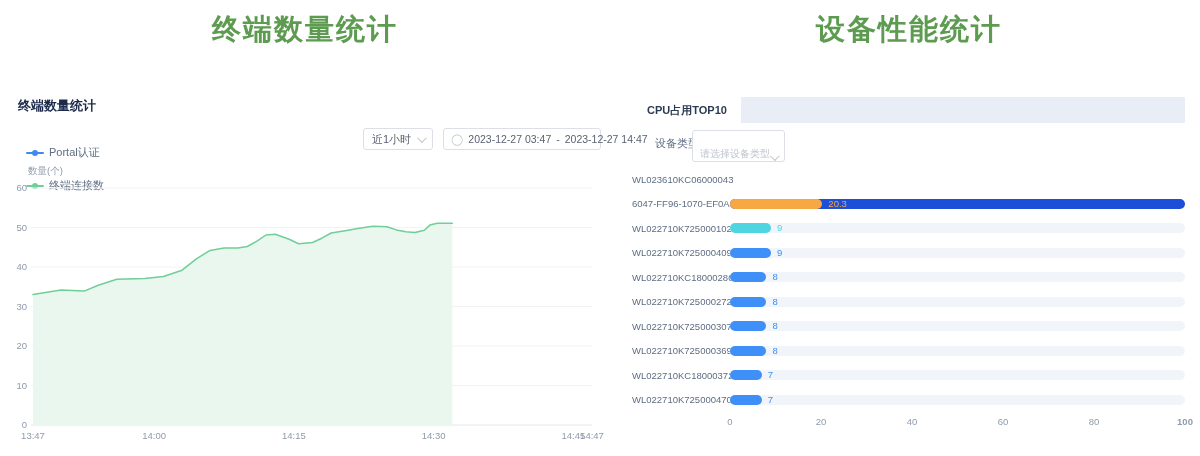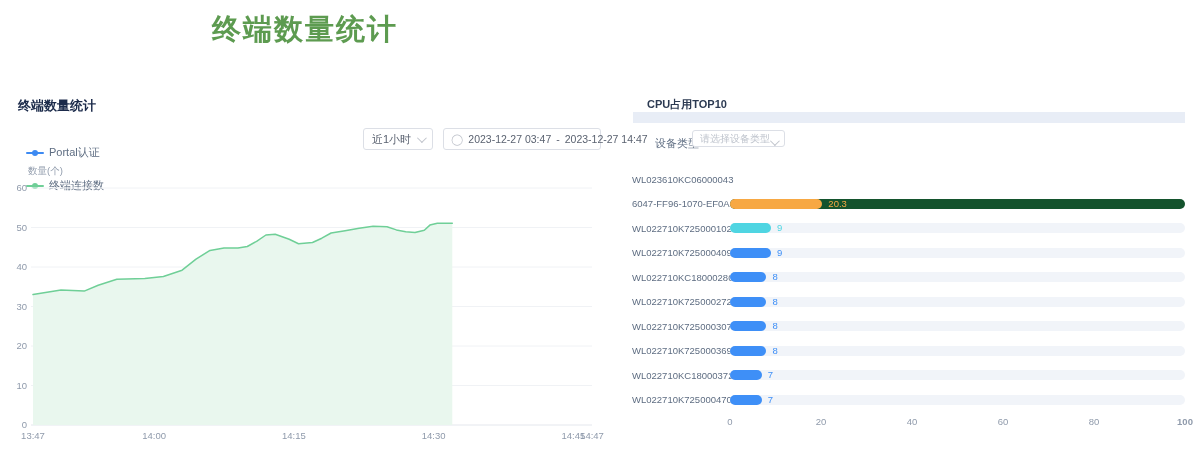--- a/index.html
+++ b/index.html
@@ -24,43 +24,44 @@
   .legend{position:absolute;left:26px;top:145px;display:flex;gap:18px;font-size:11px;color:#5e6d82;flex-direction:column;}
   .legend-item{display:flex;align-items:center;gap:5px;cursor:pointer;}
   .lg-marker{position:relative;width:18px;height:2px;border-radius:1px;display:inline-block;}
   .lg-dot{position:absolute;left:6px;top:-2px;width:6px;height:6px;border-radius:50%;display:inline-block;}
   .y-title{position:absolute;left:28px;top:165px;font-size:9.5px;color:#8f9aab;}
   .line-chart{position:absolute;left:18px;top:180px;overflow:visible;}
   .line-chart text{font-family:"Liberation Sans",sans-serif;}
 
   
   .tabbar{position:absolute;left:633px;top:97px;width:552px;height:26px;background:#e8edf6;
-          display:flex;align-items:stretch;flex-direction:column;}
+          display:flex;align-items:stretch;}
   .tab{font-size:11px;color:#6a7686;display:flex;align-items:center;padding:0 14px;cursor:pointer;}
   .tab.active{background:#ffffff;color:#2c3a52;font-weight:bold;}
   .filter-label{position:absolute;left:655px;top:136px;font-size:11px;color:#5e6d82;}
-  .device-select{position:absolute;left:692px;top:130px;width:93px;height:17px;border:1px solid #dcdfe6;
+  .device-select{position:absolute;left:692px;top:130px;width:93px;height:32px;border:1px solid #dcdfe6;
                  border-radius:3px;display:flex;align-items:flex-end;justify-content:space-between;
                  padding:0 7px;box-sizing:border-box;font-size:10px;color:#bfc4cd;background:#fff;cursor:pointer;}
   .bar-chart{position:absolute;left:632px;top:167px;width:553px;}
   .bar-row{display:flex;align-items:center;height:24.5px;}
   .bar-label{width:88px;margin-right:10px;text-align:right;font-size:9.5px;color:#5e6d82;white-space:nowrap;}
   .bar-track{position:relative;flex:1;height:10px;border-radius:5px;}
   .bar-fill{position:absolute;left:0;top:0;height:10px;border-radius:5px;}
   .bar-value{position:absolute;top:50%;transform:translateY(-50%);font-size:9.5px;line-height:10px;}
   .bar-xaxis{position:relative;margin-left:98px;height:12px;margin-top:4px;}
   .bar-xtick{position:absolute;transform:translateX(-50%);font-size:9.5px;color:#8f9aab;}
   .bar-xlabel{margin-left:98px;text-align:right;font-size:9px;color:#8f9aab;margin-top:3px;}
 </style>
 </head>
 <body>
 
 <div class="stage">
 
   <div class="big-title left">终端数量统计</div>
+  <div class="big-title right">设备性能统计</div>
 
   <div class="card-heading">终端数量统计</div>
 
   <div class="range-select">
     <span>近1小时</span>
     <span class="chevron"></span>
   </div>
 
   <div class="date-box">
     <span class="clock">◯﻿</span>
@@ -121,21 +122,21 @@
     <span class="chevron"></span>
   </div>
 
   <div class="bar-chart">
     <div id="bar-rows">
         <div class="bar-row">
           <span class="bar-label">WL023610KC06000043</span>
         </div>
         <div class="bar-row">
           <span class="bar-label">6047-FF96-1070-EF0A</span>
-          <div class="bar-track" style="background: #14532d;">
+          <div class="bar-track" style="background: #1d4ed8;">
             <div class="bar-fill" style="width: 20.3%; background: rgb(247, 168, 67);"></div>
             <span class="bar-value" style="color: rgb(247, 168, 67); left: calc(20.3% + 6px);">20.3</span>
           </div>
         </div>
         <div class="bar-row">
           <span class="bar-label">WL022710K725000102</span>
           <div class="bar-track" style="background: rgb(241, 244, 249);">
             <div class="bar-fill" style="width: 9%; background: rgb(79, 213, 226);"></div>
             <span class="bar-value" style="color: rgb(79, 213, 226); left: calc(9% + 6px);">9</span>
           </div>

